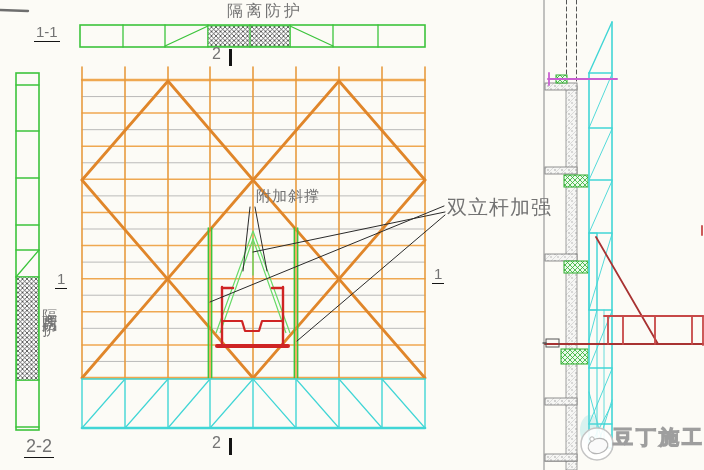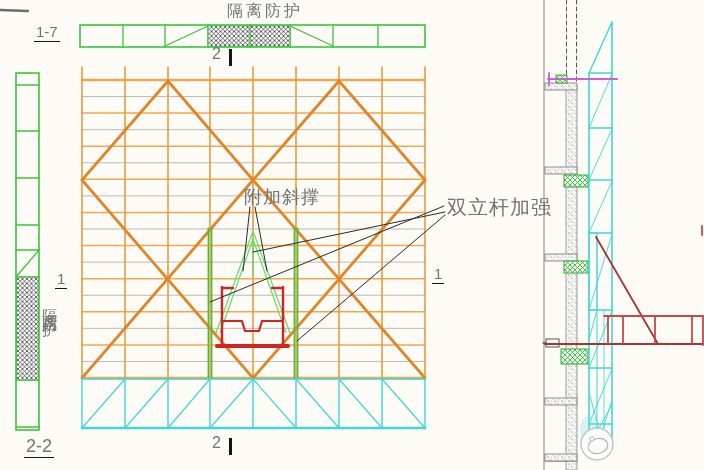--- a/index.html
+++ b/index.html
@@ -226,25 +226,26 @@
     <g id="gLogo">
           <ellipse cx="590" cy="430" rx="10" ry="15" fill="rgba(110,215,220,0.25)"></ellipse>
           <circle cx="597" cy="444" r="16" stroke="#c4c4c4" stroke-width="1.5" fill="rgba(255,255,255,0.9)"></circle>
           <ellipse cx="598" cy="446" rx="10" ry="7.5" transform="rotate(-14 598 446)" fill="#fafafa" stroke="#b5b5b5" stroke-width="1.2"></ellipse>
           <circle cx="592" cy="439" r="2.2" stroke="#b5b5b5" stroke-width="1" fill="#ffffff"></circle>
         </g>
   </g>
 </svg>
 
 <div class="lbl" style="left:227px;top:3px;font-size:16px;letter-spacing:3px">隔离防护</div>
-<div class="lbl u" style="left:34px;top:24px;font-size:15px">1-7</div>
+<div class="lbl u" style="left:34px;top:24px;font-size:15px">1-1</div>
 <div class="lbl" style="left:212px;top:46px;font-size:16px">2</div>
 <div class="tick" style="left:229px;top:49px"></div>
 <div class="lbl u" style="left:55px;top:271px;font-size:15px">1</div>
 <div class="lbl u" style="left:432px;top:266px;font-size:15px">1</div>
 <div class="lbl vert" style="left:42px;top:297px;font-size:15px">隔离防护</div>
 <div class="lbl u" style="left:24px;top:437px;font-size:18px">2-2</div>
-<div class="lbl" style="left:244px;top:188px;font-size:18px;letter-spacing:1px">附加斜撑</div>
+<div class="lbl" style="left:256px;top:188px;font-size:15px;letter-spacing:1px">附加斜撑</div>
 <div class="lbl" style="left:447px;top:197px;font-size:20px;letter-spacing:1px">双立杆加强</div>
 <div class="lbl" style="left:212px;top:435px;font-size:16px">2</div>
 <div class="tick" style="left:229px;top:438px"></div>
+<div class="lbl wm" style="left:613px;top:427px;font-size:20px">豆丁施工</div>
 
 </div>
 
 </body></html>

